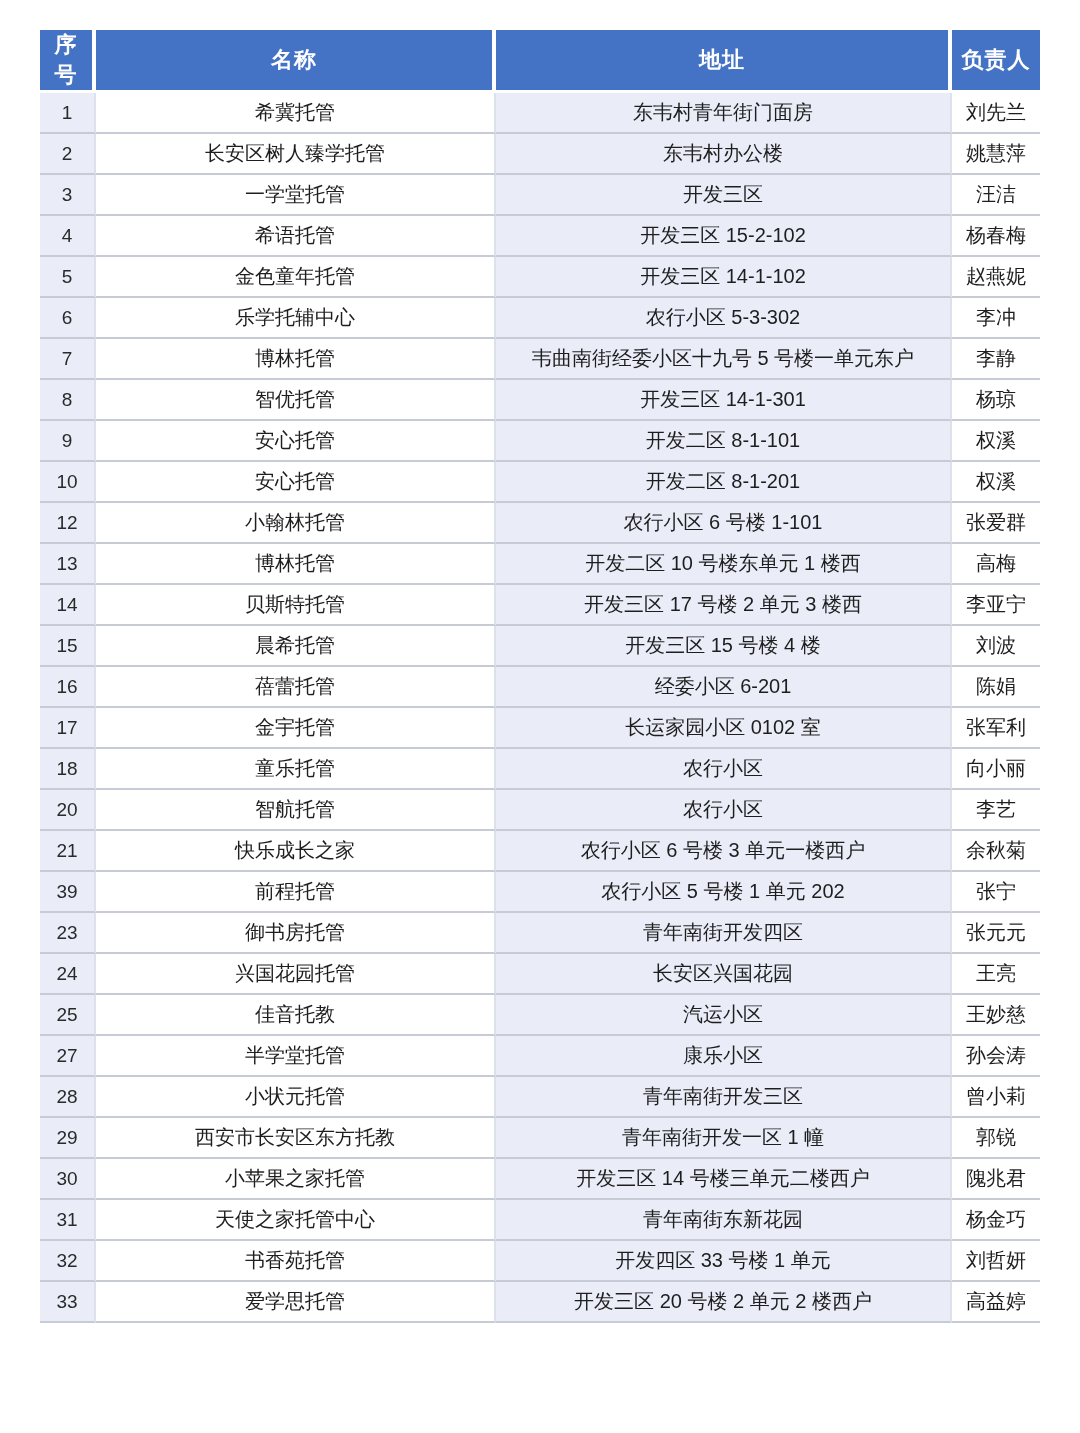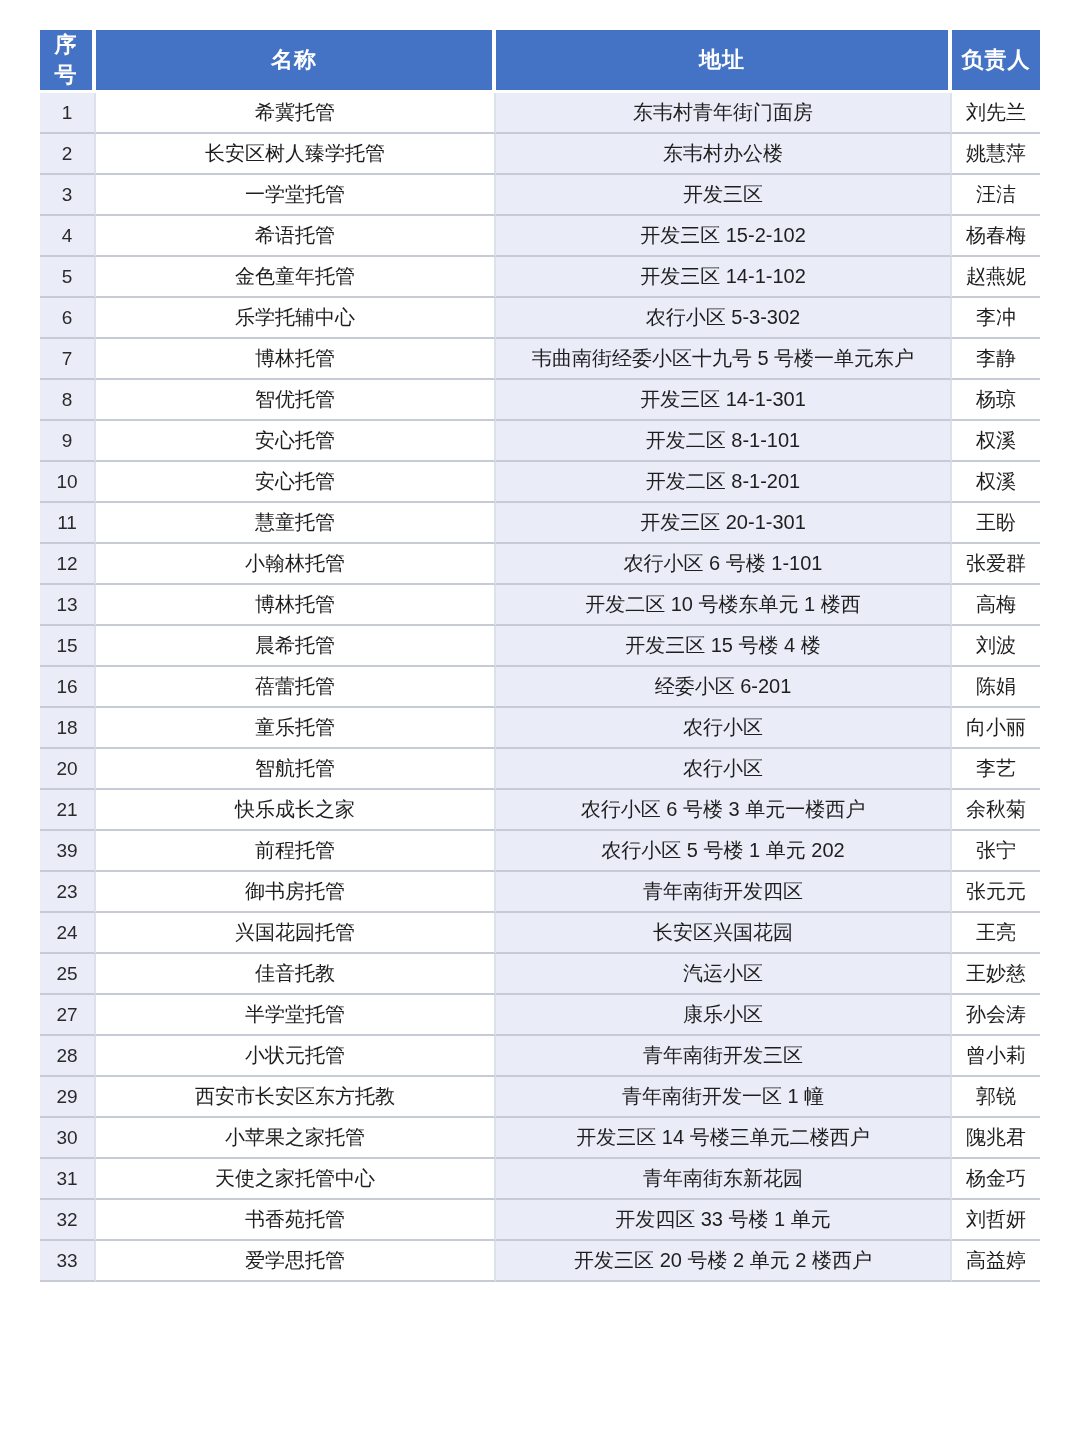--- a/index.html
+++ b/index.html
@@ -148,56 +148,62 @@
     <td class="cell-mgr plain">权溪</td>
   </tr>
 
   <tr>
     <td class="cell-no tint">10</td>
     <td class="cell-name plain">安心托管</td>
     <td class="cell-addr tint">开发二区 8-1-201</td>
     <td class="cell-mgr plain">权溪</td>
   </tr>
 
-  <tr>
-    <td class="cell-no tint">11</td>
-    <td class="cell-name plain">慧童托管</td>
-    <td class="cell-addr tint">开发三区 20-1-301</td>
-    <td class="cell-mgr plain">王盼</td>
-  </tr>
 
   <tr>
     <td class="cell-no tint">12</td>
     <td class="cell-name plain">小翰林托管</td>
     <td class="cell-addr tint">农行小区 6 号楼 1-101</td>
     <td class="cell-mgr plain">张爱群</td>
   </tr>
 
   <tr>
     <td class="cell-no tint">13</td>
     <td class="cell-name plain">博林托管</td>
     <td class="cell-addr tint">开发二区 10 号楼东单元 1 楼西</td>
     <td class="cell-mgr plain">高梅</td>
   </tr>
 
+  <tr>
+    <td class="cell-no tint">14</td>
+    <td class="cell-name plain">贝斯特托管</td>
+    <td class="cell-addr tint">开发三区 17 号楼 2 单元 3 楼西</td>
+    <td class="cell-mgr plain">李亚宁</td>
+  </tr>
 
   <tr>
     <td class="cell-no tint">15</td>
     <td class="cell-name plain">晨希托管</td>
     <td class="cell-addr tint">开发三区 15 号楼 4 楼</td>
     <td class="cell-mgr plain">刘波</td>
   </tr>
 
   <tr>
     <td class="cell-no tint">16</td>
     <td class="cell-name plain">蓓蕾托管</td>
     <td class="cell-addr tint">经委小区 6-201</td>
     <td class="cell-mgr plain">陈娟</td>
   </tr>
 
+  <tr>
+    <td class="cell-no tint">17</td>
+    <td class="cell-name plain">金宇托管</td>
+    <td class="cell-addr tint">长运家园小区 0102 室</td>
+    <td class="cell-mgr plain">张军利</td>
+  </tr>
 
   <tr>
     <td class="cell-no tint">18</td>
     <td class="cell-name plain">童乐托管</td>
     <td class="cell-addr tint">农行小区</td>
     <td class="cell-mgr plain">向小丽</td>
   </tr>
 
 
   <tr>

